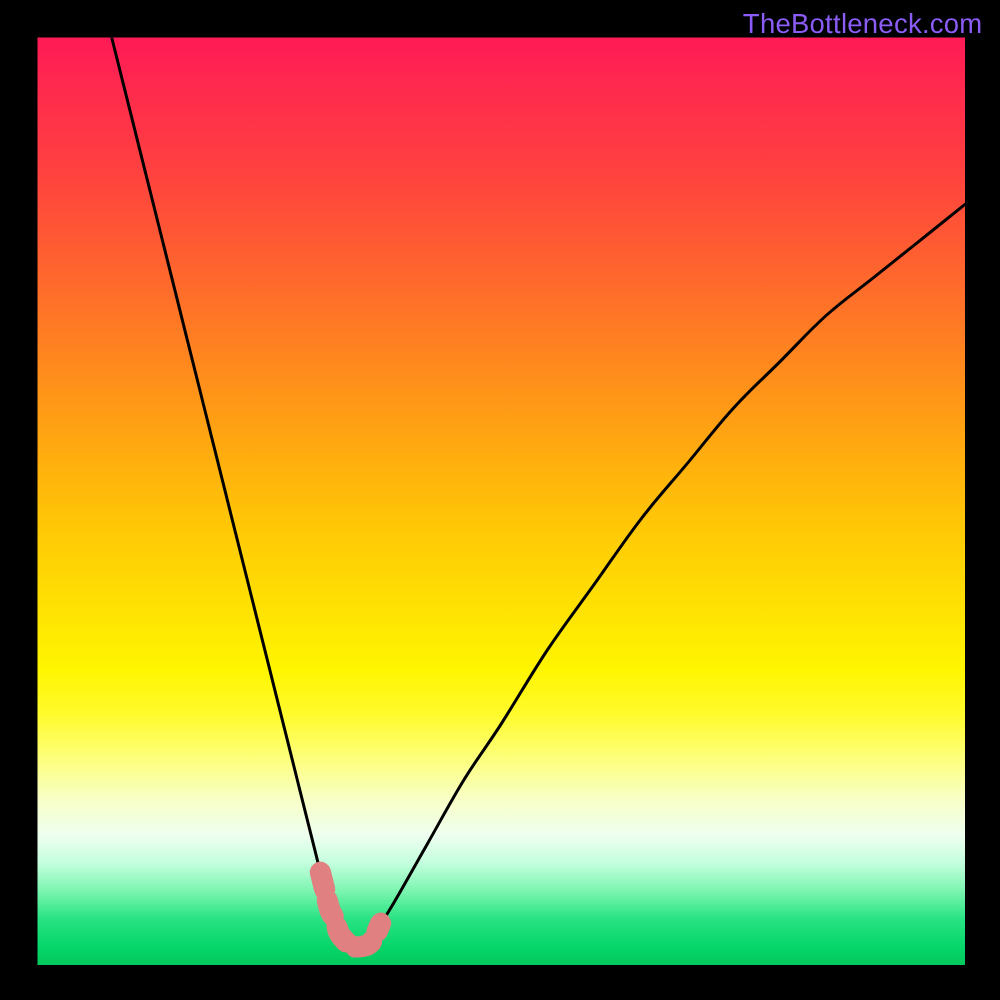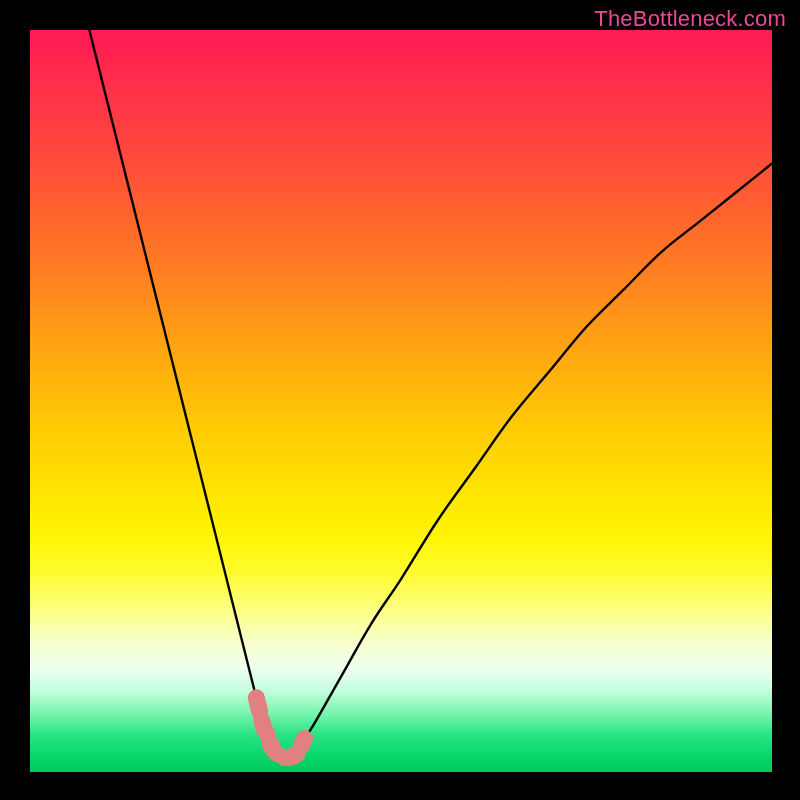--- a/index.html
+++ b/index.html
@@ -8,21 +8,21 @@
     height: 800px;
     background: #000;
     position: relative;
     font-family: Arial, sans-serif;
     overflow: hidden;
   }
   .watermark {
     position: absolute;
     top: 6px;
     right: 14px;
-    color: #ec4899;
+    color: #8b5cf6;
     font-size: 22px;
     font-weight: 500;
     z-index: 10;
     letter-spacing: 0.2px;
   }
   .plot-area {
     position: absolute;
     left: 30px;
     top: 30px;
     width: 742px;

